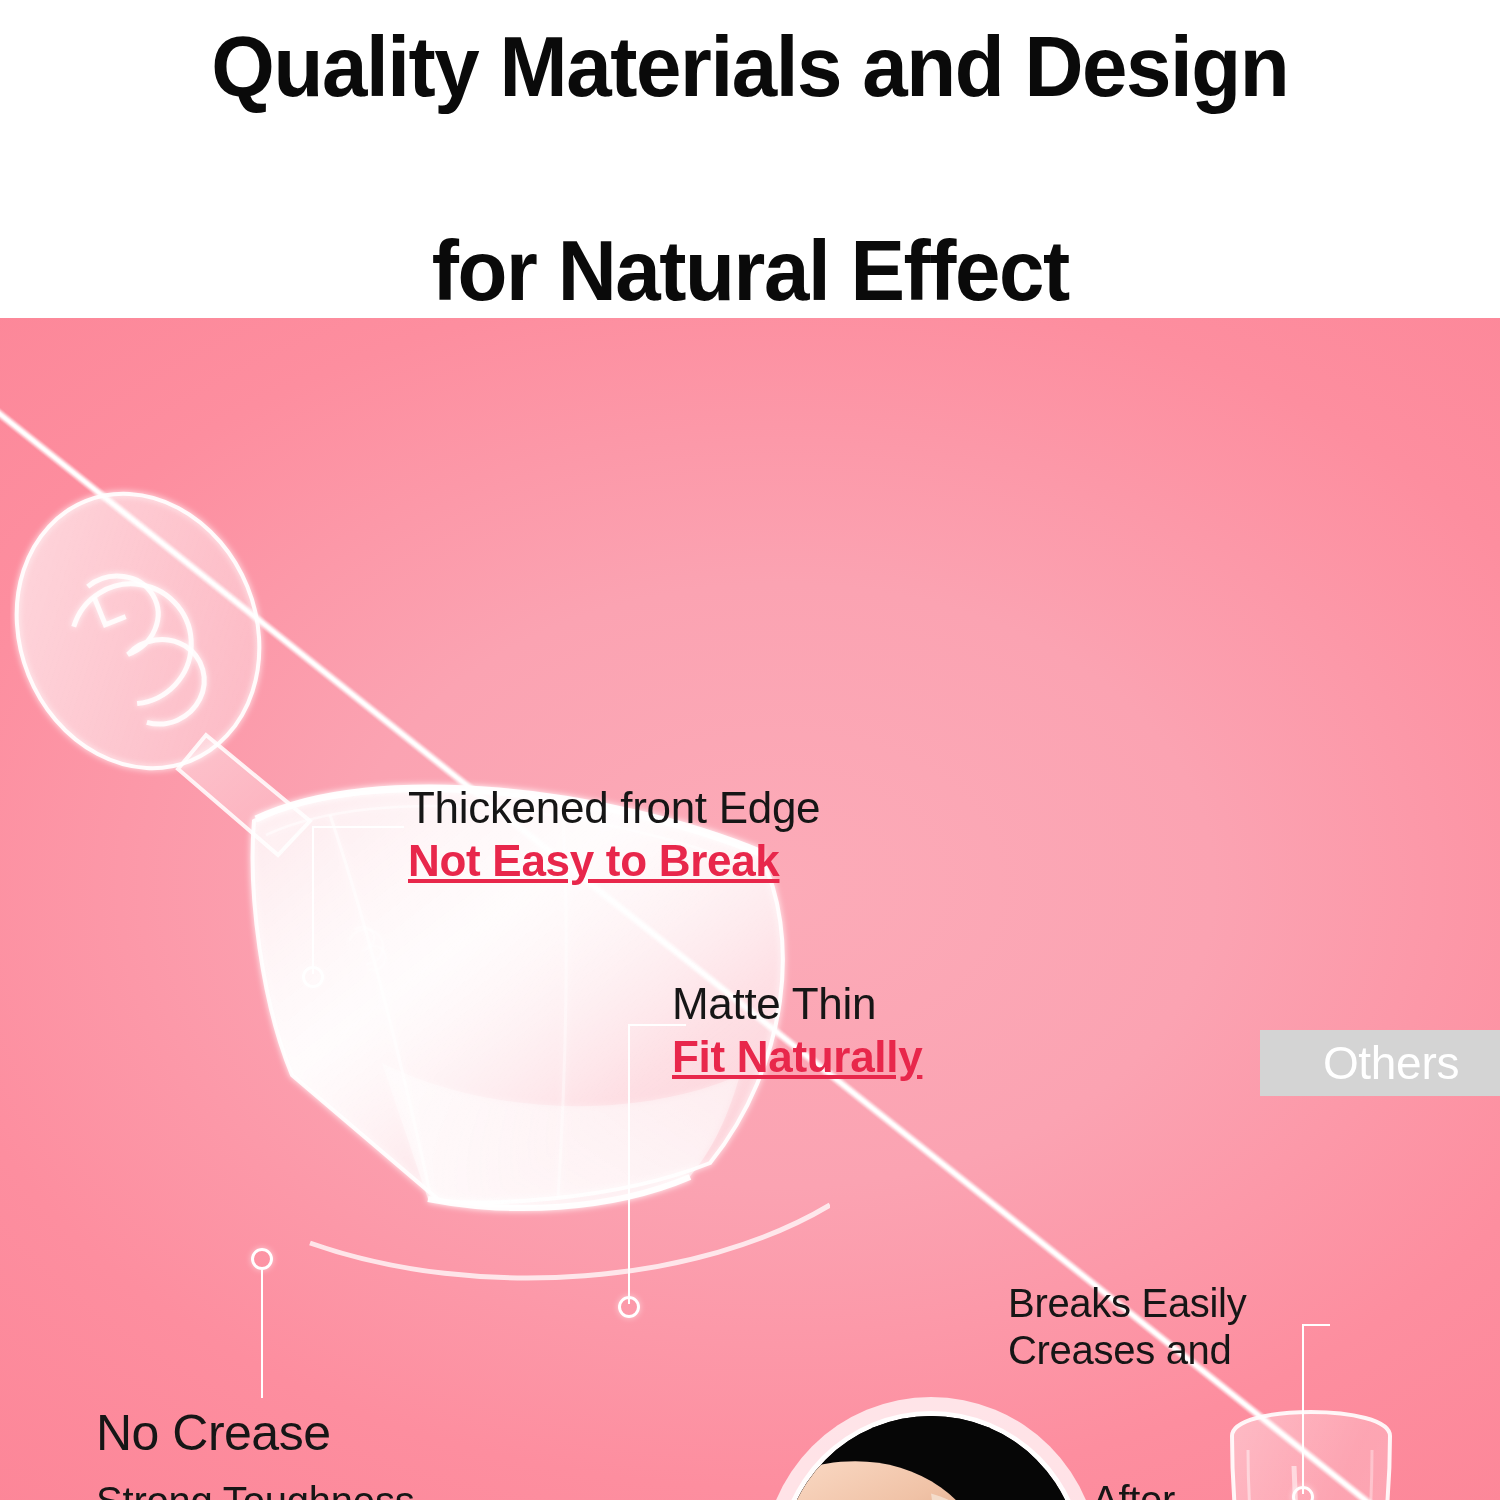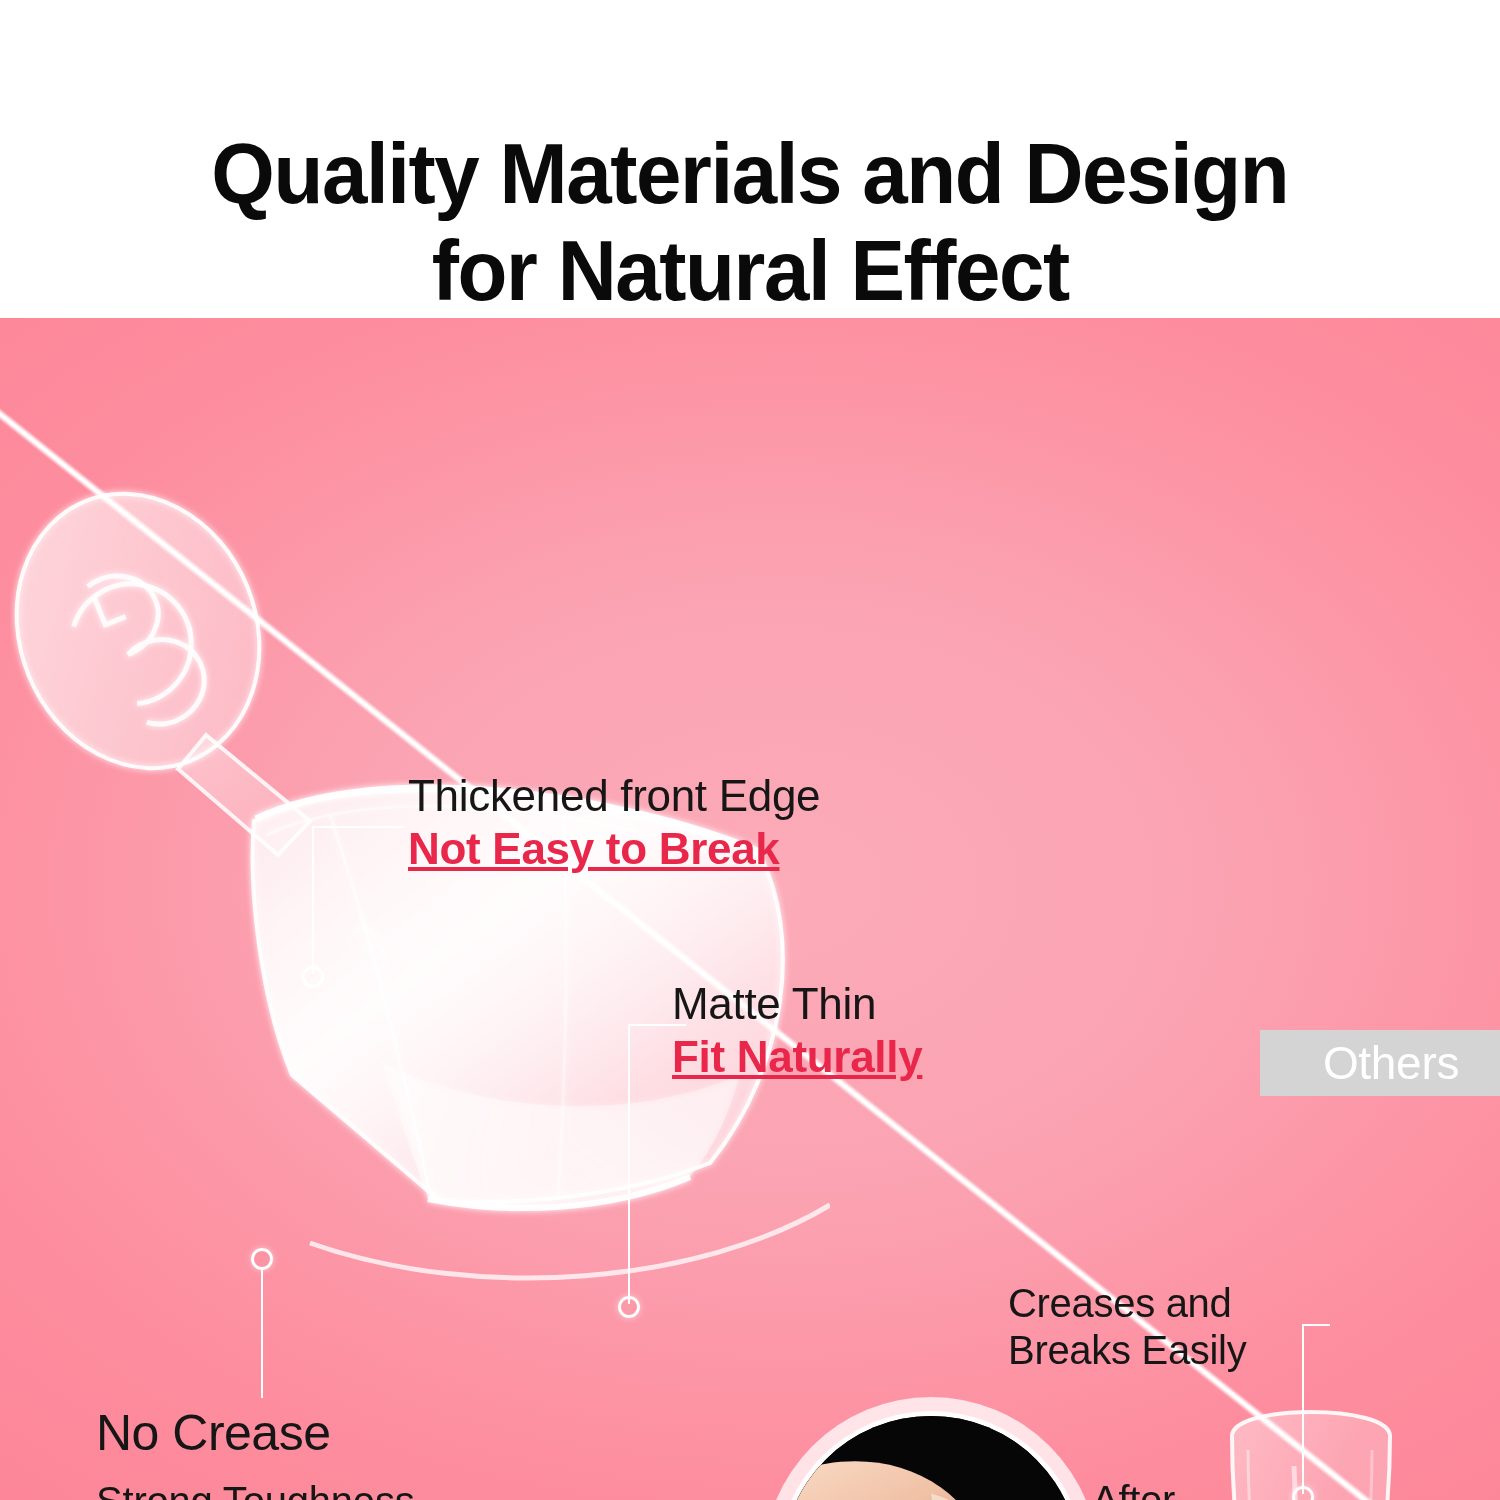--- a/index.html
+++ b/index.html
@@ -10,21 +10,21 @@
     overflow:hidden;
   }
 
   .page { position:relative; width:1500px; height:1500px; background:#ffffff; }
 
   
   .header {
     position:absolute; left:0; top:0; width:1500px; height:318px;
     background:#ffffff;
     display:flex; flex-direction:column;
-    align-items:center; justify-content:flex-end;
+    align-items:center; justify-content:space-between;
     padding-top:18px;
   }
   .title-line {
     font-size:86px;
     font-weight:700;
     color:#0a0a0a;
     letter-spacing:-1.5px;
     line-height:1.12;
     white-space:nowrap;
     font-stretch:condensed;
@@ -71,21 +71,21 @@
 
   
   .anno { position:absolute; }
   .anno .l1 {
     font-size:44px; color:#161616; line-height:1.20; font-weight:400; letter-spacing:-0.3px;
   }
   .anno .l2 {
     font-size:44px; color:#e8274b; line-height:1.20; font-weight:700; letter-spacing:-0.3px;text-decoration:underline;
   }
 
-  #anno-thickened { left:408px; top:452px; }
+  #anno-thickened { left:408px; top:464px; }
   #anno-matte     { left:672px; top:660px; }
 
   #anno-nocrease  { left:96px; top:1086px; }
   #anno-nocrease .big   { font-size:50px; color:#161616; line-height:1.18; letter-spacing:-0.5px; }
   #anno-nocrease .small { font-size:40px; color:#161616; line-height:1.30; margin-top:12px; letter-spacing:-0.2px; }
 
   #anno-creases  { left:1008px; top:962px; }
   #anno-creases .l1 { font-size:40px; line-height:1.18; }
 
   #anno-afterbend { left:1092px; top:1158px; }
@@ -293,22 +293,22 @@
         <path d="M 176 80 C 176 200, 156 320, 126 404" fill="none" stroke="#ffffff" stroke-width="3" stroke-opacity="0.35"></path>
         <path d="M 98 96 C 100 140, 100 170, 100 178" fill="none" stroke="#ffffff" stroke-width="5" stroke-opacity="0.55"></path>
       </svg>
     </div>
 
     <div class="lead h" style="left:1302px; top:1006px; width:28px;"></div>
     <div class="lead v" style="left:1302px; top:1006px; height:170px;"></div>
     <div class="dot" style="left:1292px; top:1168px;"></div>
 
     <div class="anno" id="anno-creases">
+      <div class="l1">Breaks Easily</div>
       <div class="l1">Creases and</div>
-      <div class="l1">Breaks Easily</div>
     </div>
 
     <div class="anno" id="anno-afterbend">
       <div class="l1">After</div>
 
     </div>
 
   </div>
 </div>
 

